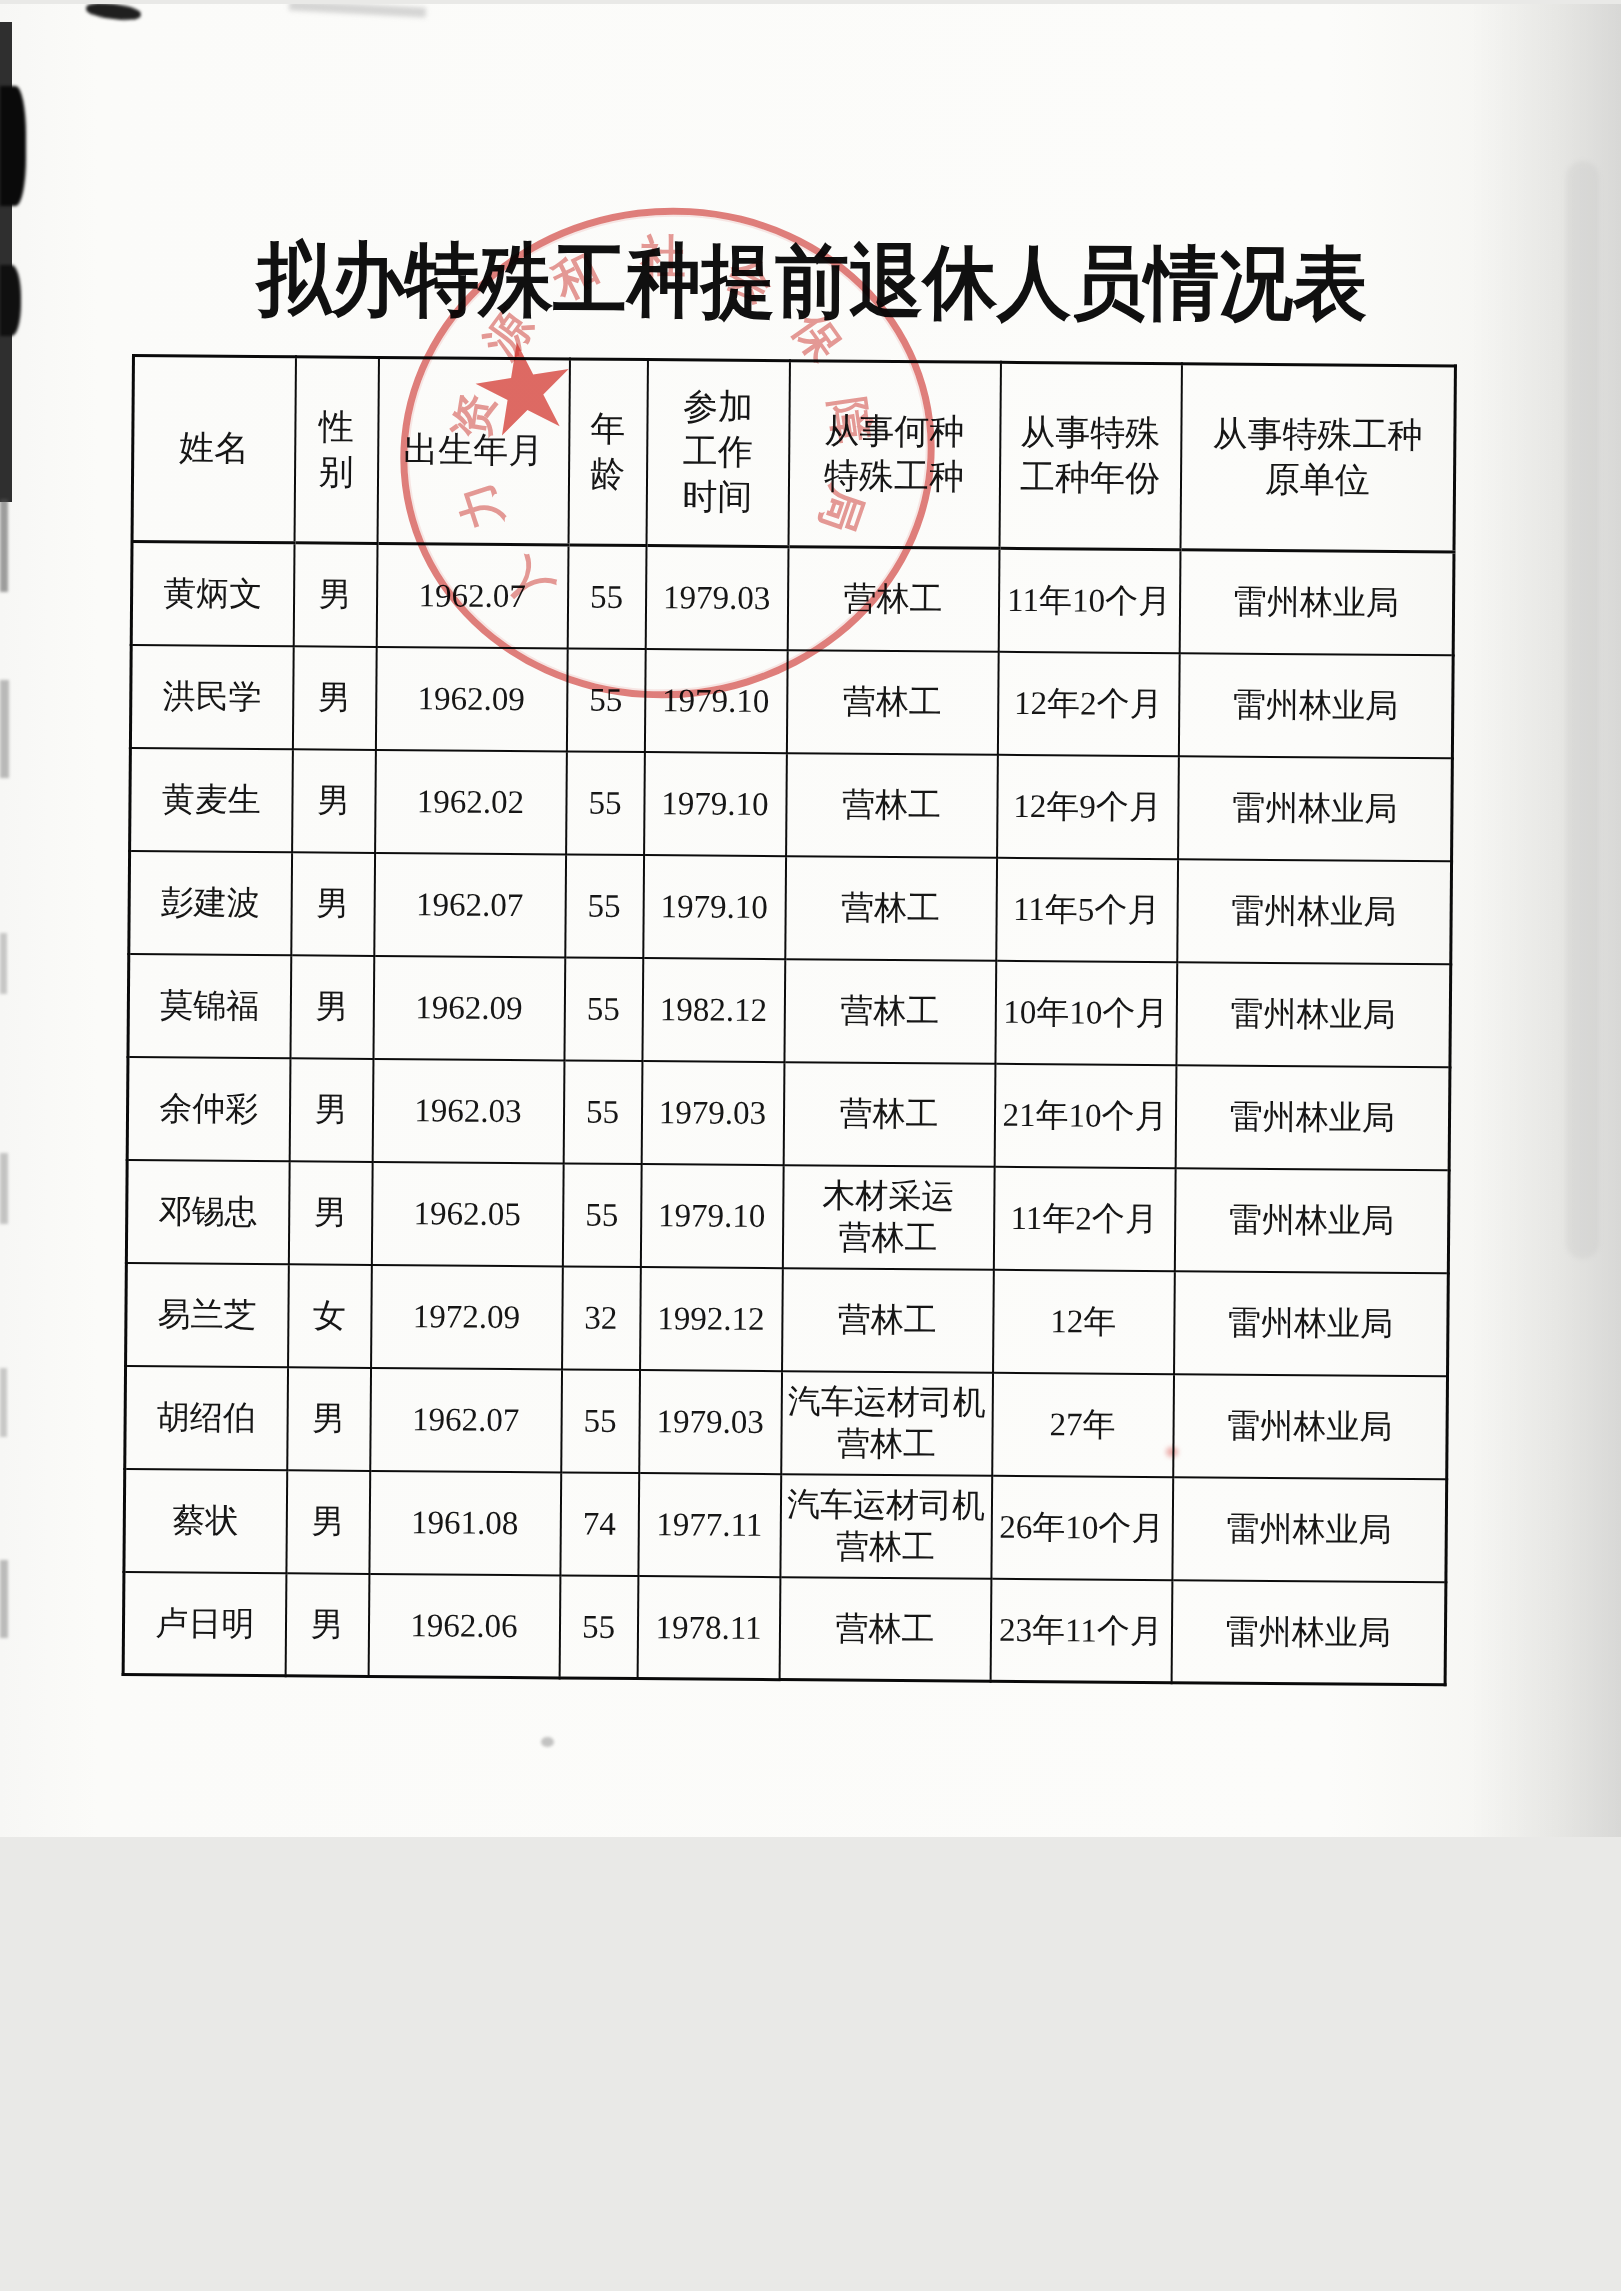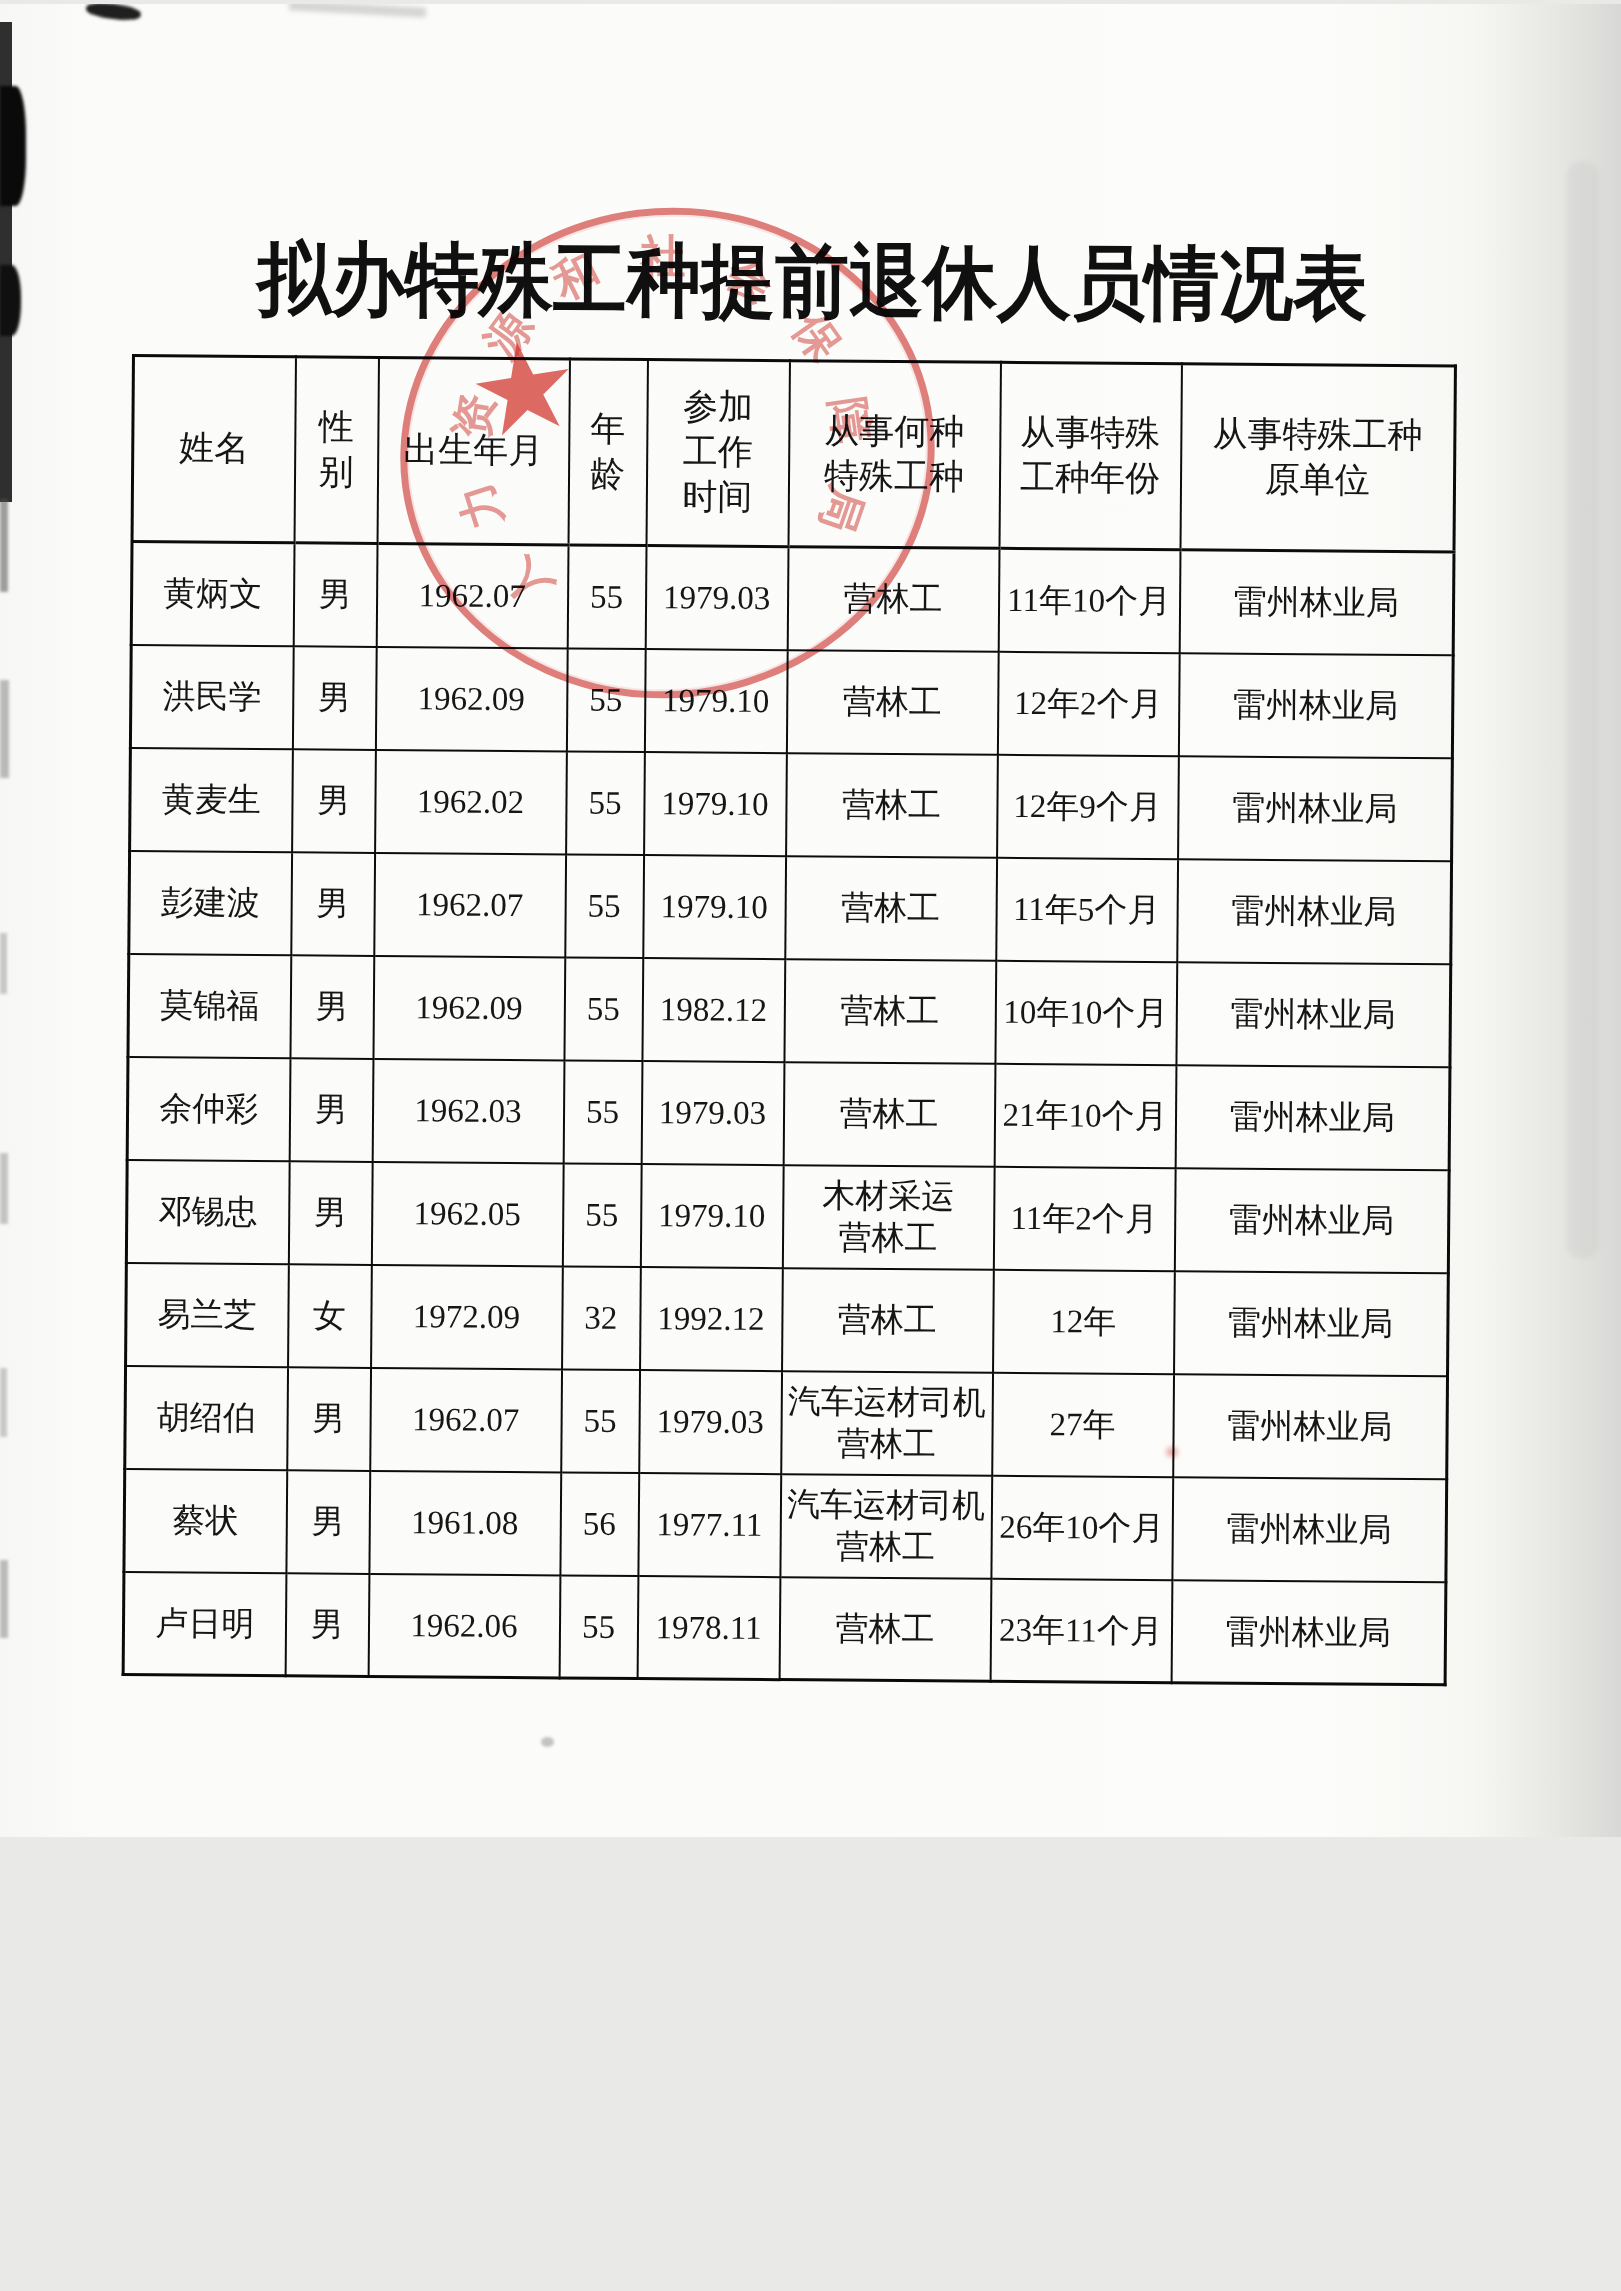--- a/index.html
+++ b/index.html
@@ -202,21 +202,21 @@
             <td>1979.03</td>
             <td>汽车运材司机
 营林工</td>
             <td>27年</td>
             <td>雷州林业局</td>
           </tr>
           <tr>
             <td>蔡状</td>
             <td>男</td>
             <td>1961.08</td>
-            <td>56</td>
+            <td>74</td>
             <td>1977.11</td>
             <td>汽车运材司机
 营林工</td>
             <td>26年10个月</td>
             <td>雷州林业局</td>
           </tr>
           <tr>
             <td>卢日明</td>
             <td>男</td>
             <td>1962.06</td>

